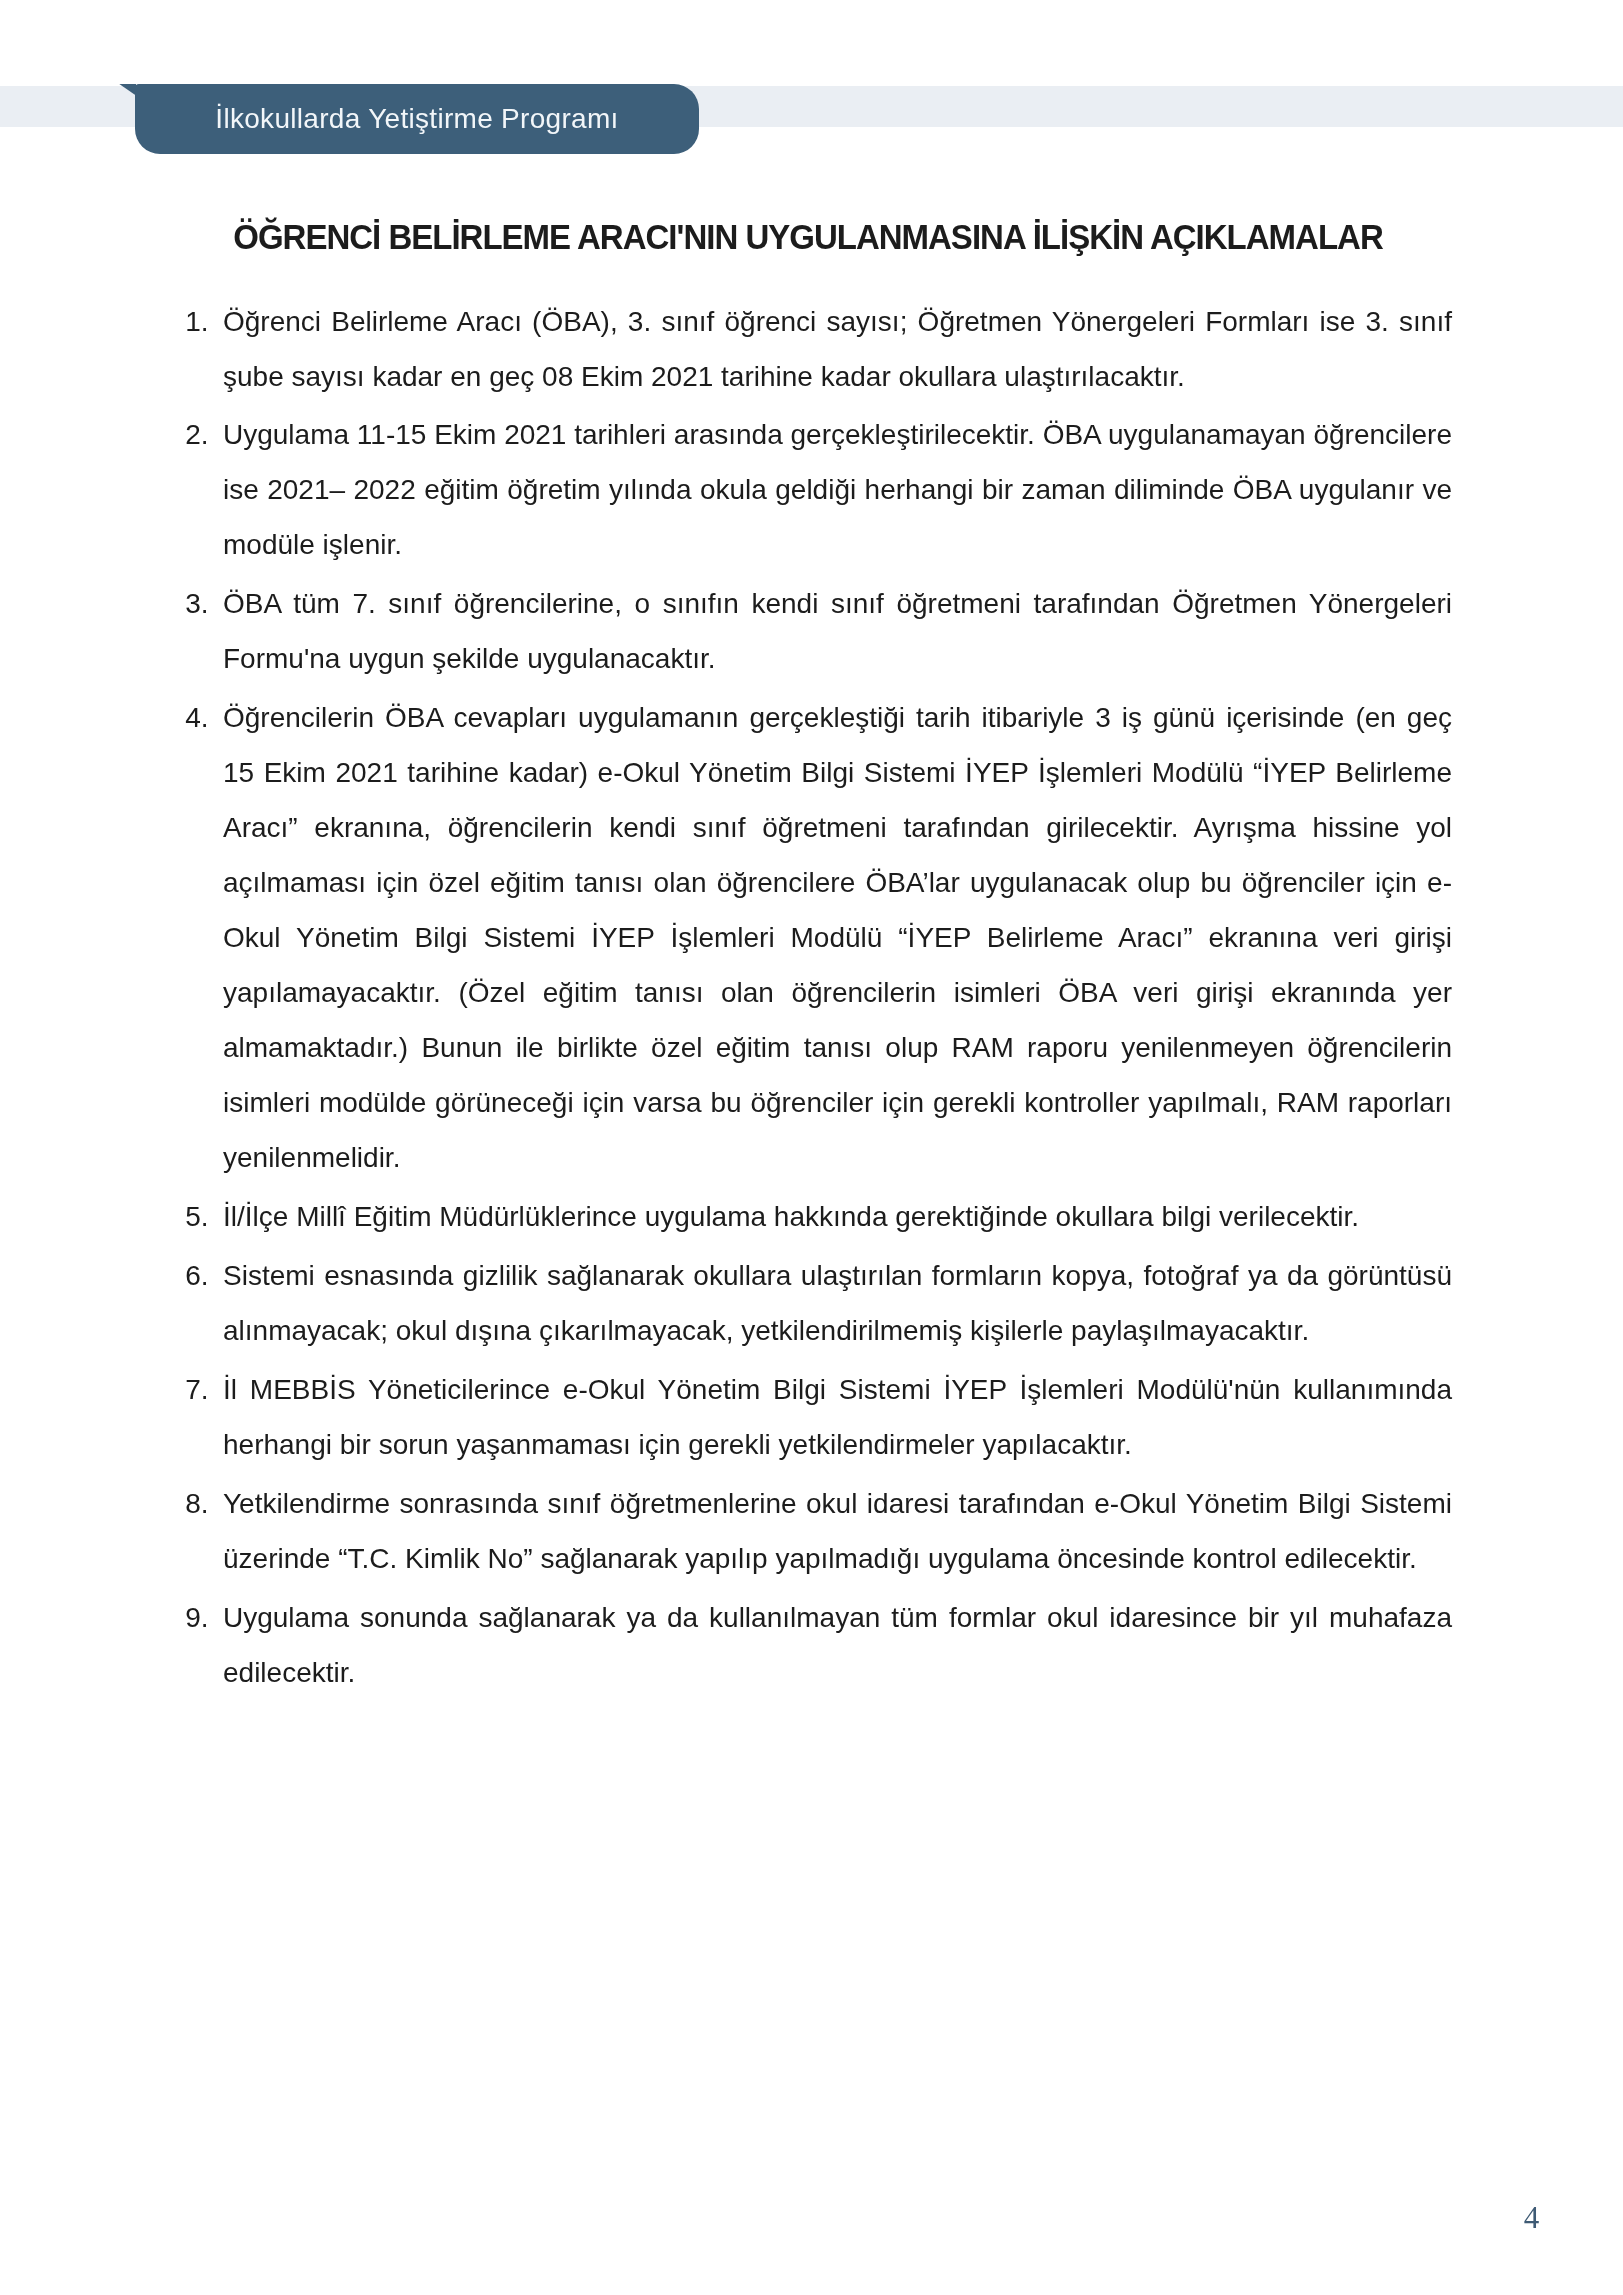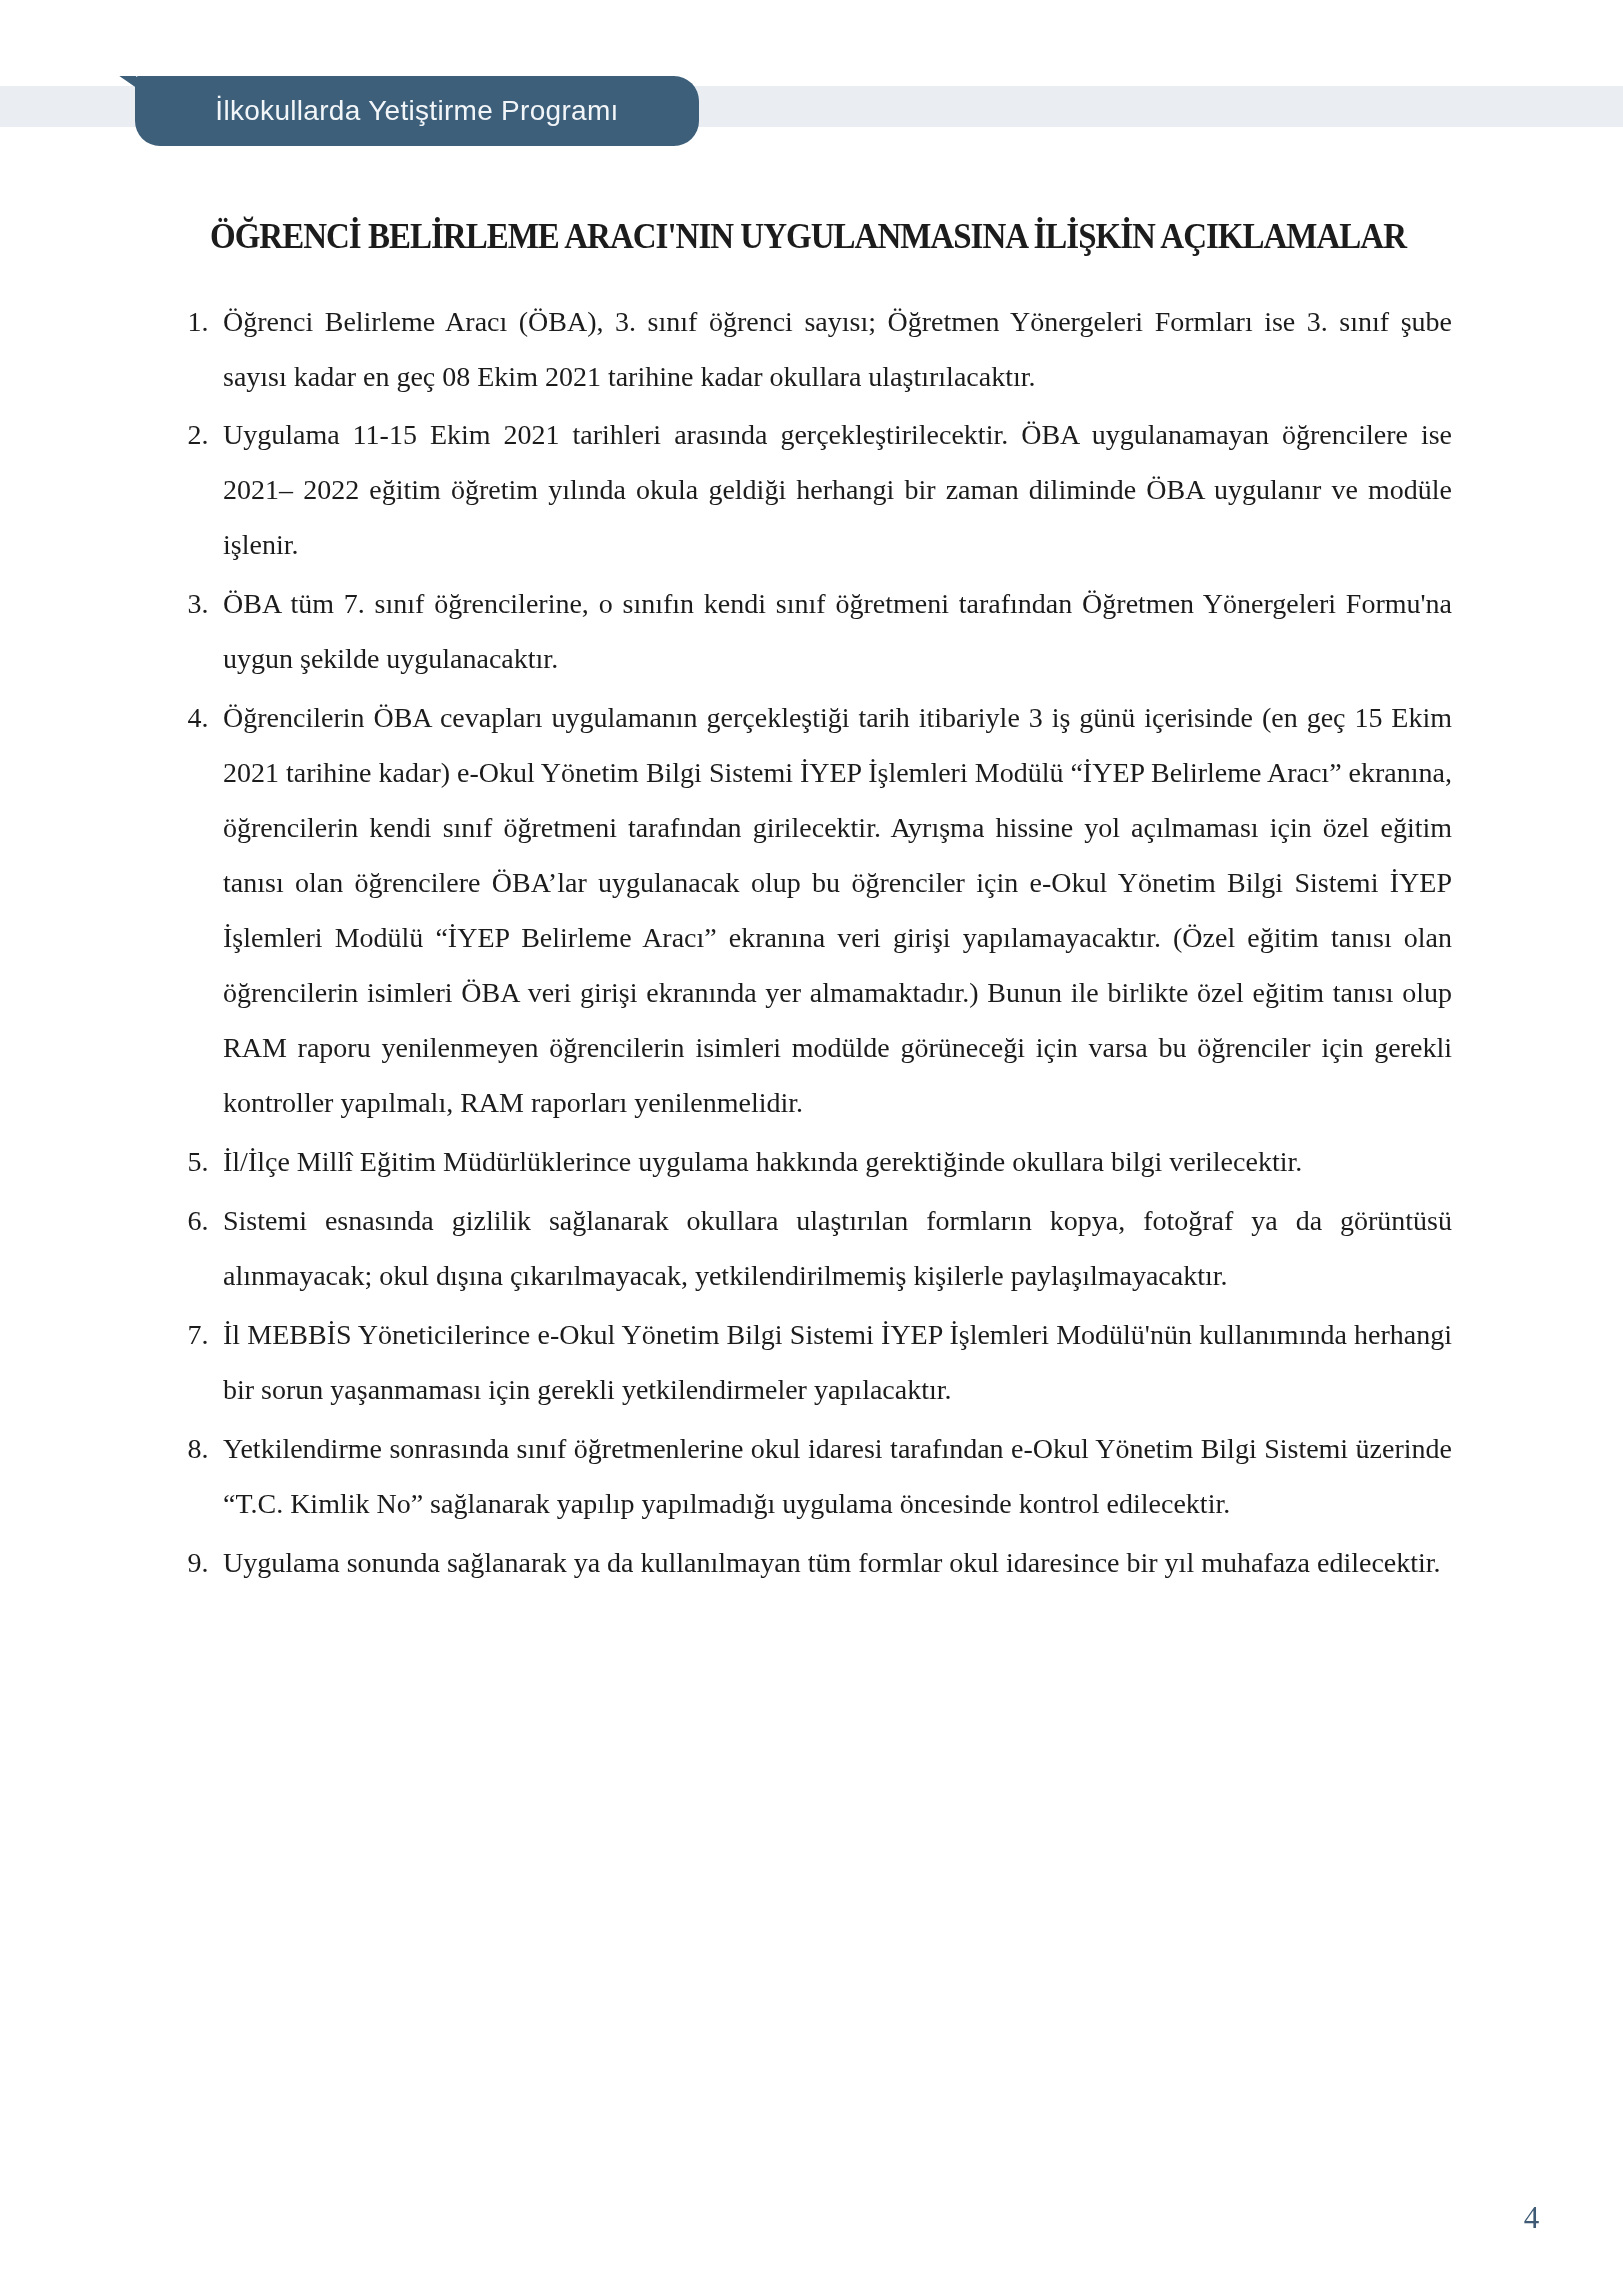--- a/index.html
+++ b/index.html
@@ -23,21 +23,21 @@
   .band {
     position: absolute;
     top: 86px;
     left: 0;
     width: 100%;
     height: 41px;
     background: var(--band_bg);
   }
   .tab {
     position: absolute;
-    top: 76px;
+    top: 84px;
     left: 135px;
     width: 564px;
     height: 70px;
     background: var(--tab_bg);
     border-radius: 3.9px 25px 25px 25px;
     display: flex;
     align-items: center;
     justify-content: center;
   }
   .tab::before {
@@ -55,21 +55,20 @@
     font-size: 28px;
     font-weight: 400;
     letter-spacing: 0.3px;
     white-space: nowrap;
   }
   .content {
     position: absolute;
     left: 164px;
     top: 216px;
     width: 1288px;
-    font-family: Liberation Serif, serif;
   }
   .title {
     text-align: center;
     font-weight: 700;
     font-size: 33px;
     letter-spacing: -1px;
     line-height: 1.2;
     margin-bottom: 38px;
     transform: scaleY(1.08);
     transform-origin: top center;

